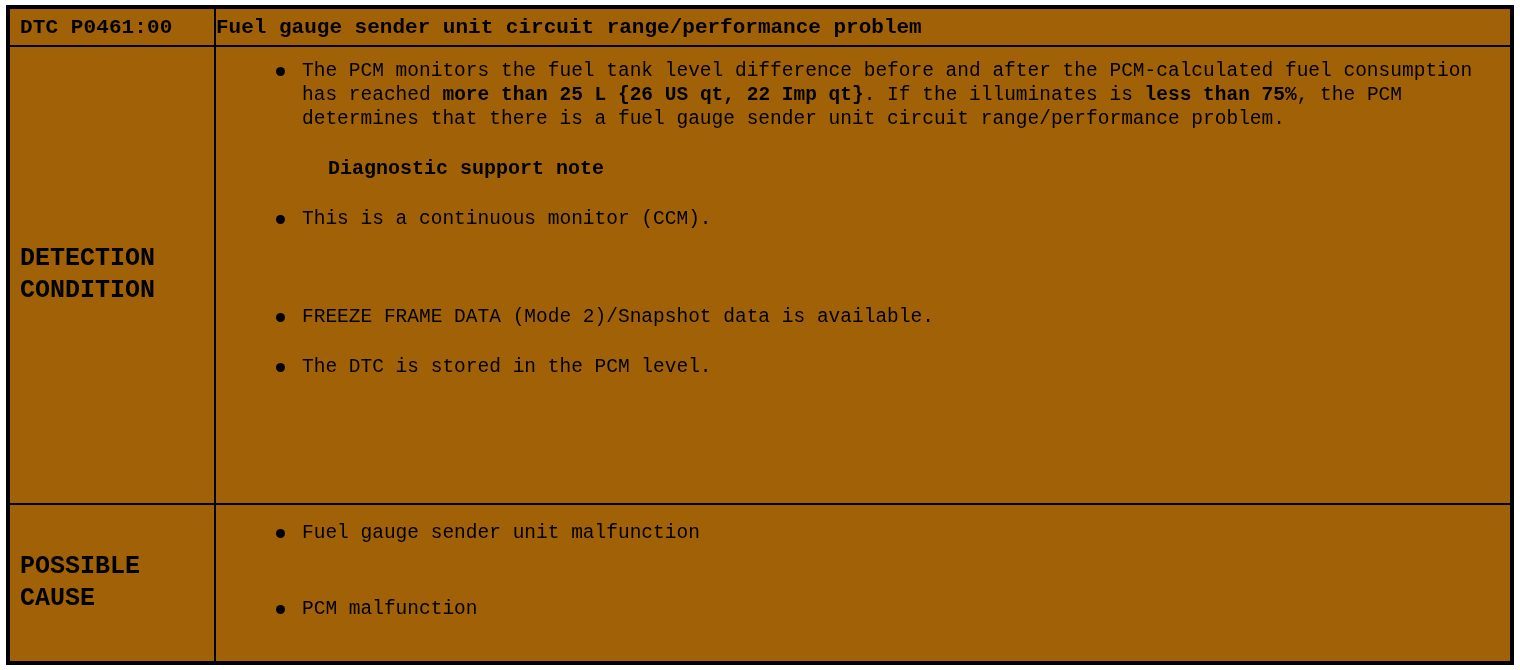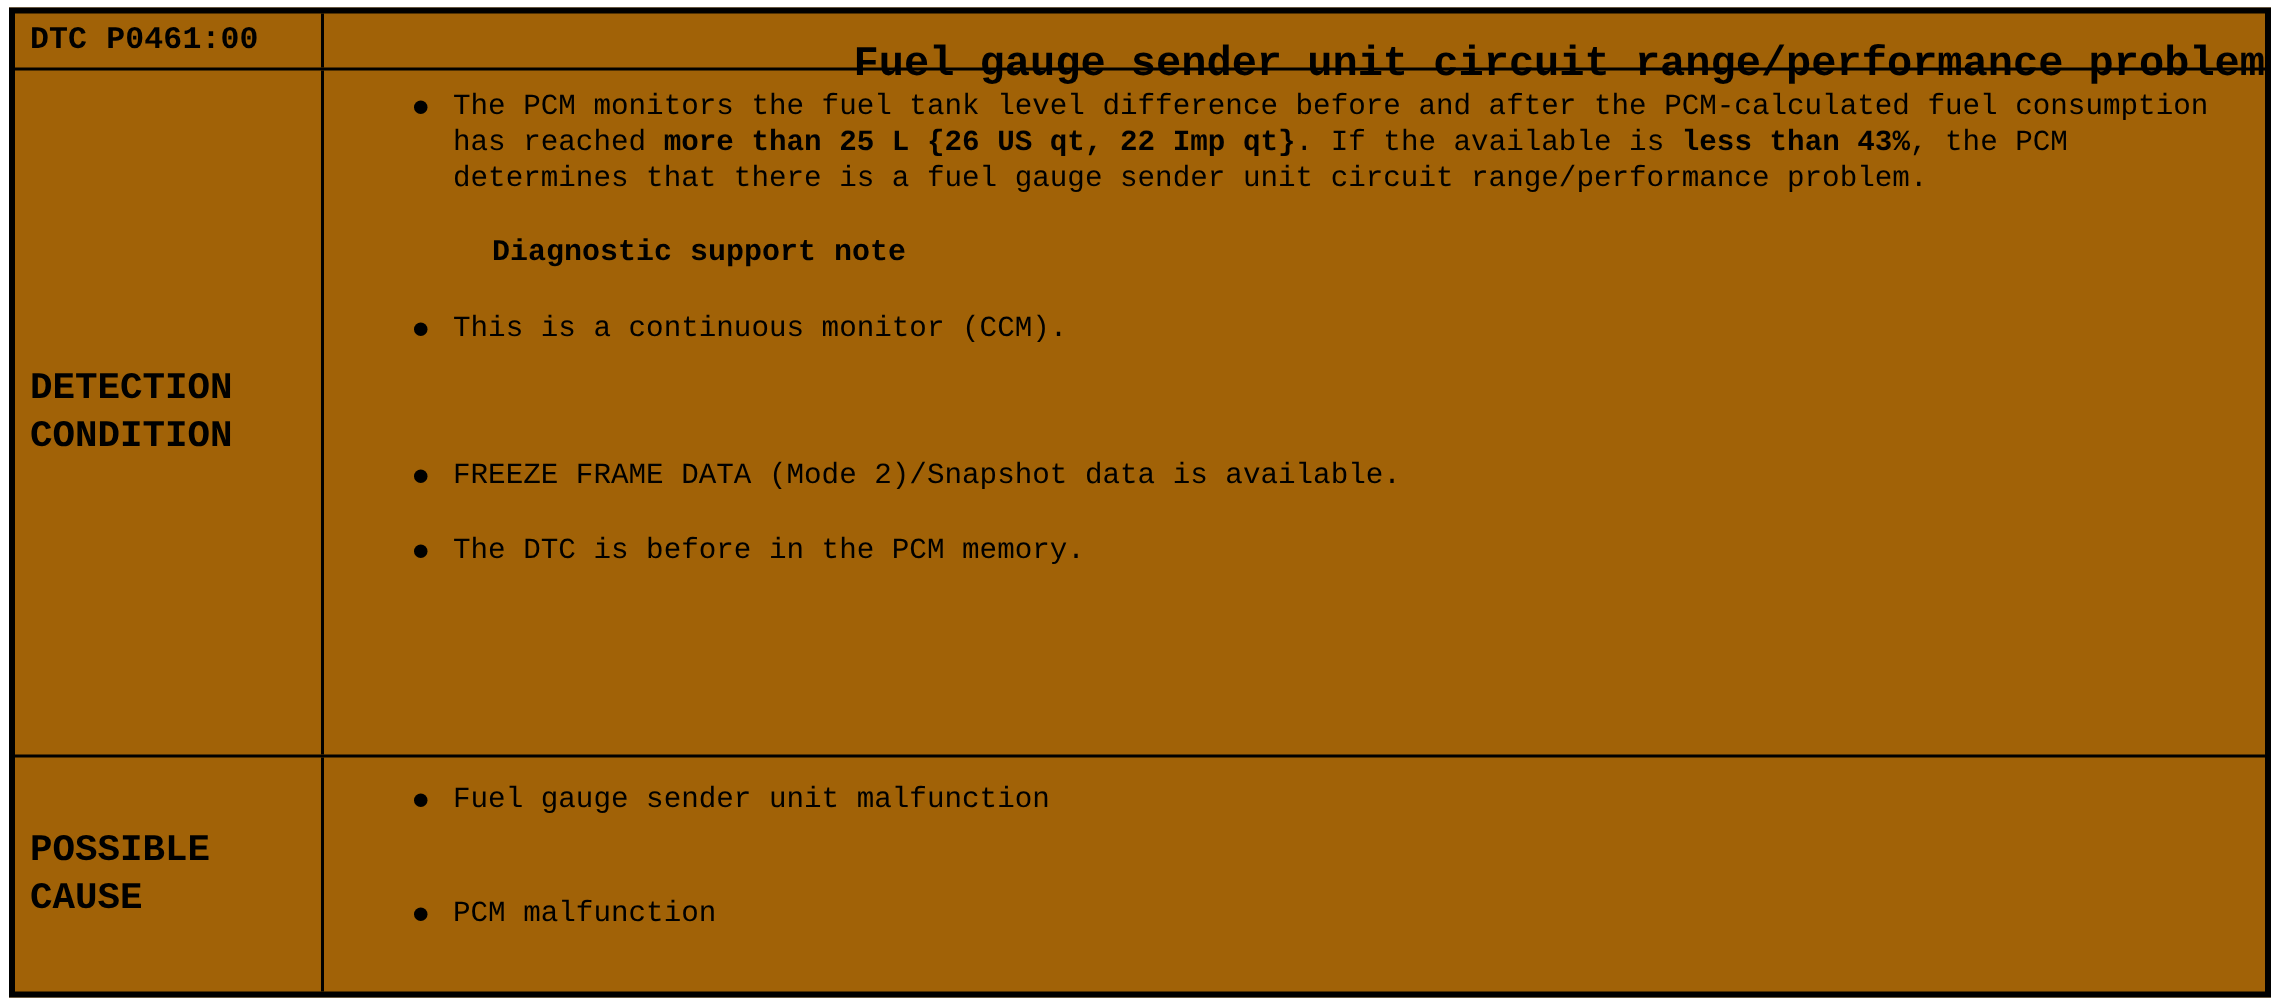--- a/index.html
+++ b/index.html
@@ -70,27 +70,26 @@
 
   
   .dtc-code {
     font-size: 21px;
     font-weight: bold;
     letter-spacing: 0.1px;
     font-stretch: condensed;
     white-space: nowrap;
   }
   .dtc-title {
-    font-size: 28px;
-    font-weight: bold;
-    text-align: right;
+    font-size: 21px;
+    font-weight: bold;
+    text-align: left;
     width: 100%;
     line-height: 38px;
     white-space: nowrap;
-    margin-top: 16px;
   }
   .section-label {
     font-size: 25px;
     font-weight: bold;
     line-height: 1.28;
     white-space: pre-line;
   }
 
   
   .bullets {
@@ -156,21 +155,21 @@
     <div class="row row-detection">
       <div class="cell-label">
         <span class="section-label">DETECTION
 CONDITION</span>
       </div>
       <div class="cell-body">
         <div class="bullets detect-list">
 
           <div class="bullet-item">
             <span class="dot"></span>
-            <span class="txt"><span>The PCM monitors the fuel tank level difference before and after the PCM-calculated fuel consumption has reached </span><b class="em">more than 25 L {26 US qt, 22 Imp qt}</b><span>. If the available is </span><b class="em">less than 43%</b><span>, the PCM determines that there is a fuel gauge sender unit circuit range/performance problem.</span></span>
+            <span class="txt"><span>The PCM monitors the fuel tank level difference before and after the PCM-calculated fuel consumption has reached </span><b class="em">more than 25 L {26 US qt, 22 Imp qt}</b><span>. If the illuminates is </span><b class="em">less than 75%</b><span>, the PCM determines that there is a fuel gauge sender unit circuit range/performance problem.</span></span>
           </div>
 
           <div class="gap-26"></div>
 
           <div class="note-head">Diagnostic support note</div>
 
           <div class="gap-26"></div>
 
           <div class="bullet-item">
             <span class="dot"></span>
@@ -187,21 +186,21 @@
 
           <div class="bullet-item">
             <span class="dot"></span>
             <span class="txt">FREEZE FRAME DATA (Mode 2)/Snapshot data is available.</span>
           </div>
 
           <div class="gap-26"></div>
 
           <div class="bullet-item">
             <span class="dot"></span>
-            <span class="txt">The DTC is before in the PCM memory.</span>
+            <span class="txt">The DTC is stored in the PCM level.</span>
           </div>
 
         </div>
       </div>
     </div>
 
     <div class="row row-cause">
       <div class="cell-label">
         <span class="section-label">POSSIBLE
 CAUSE</span>

